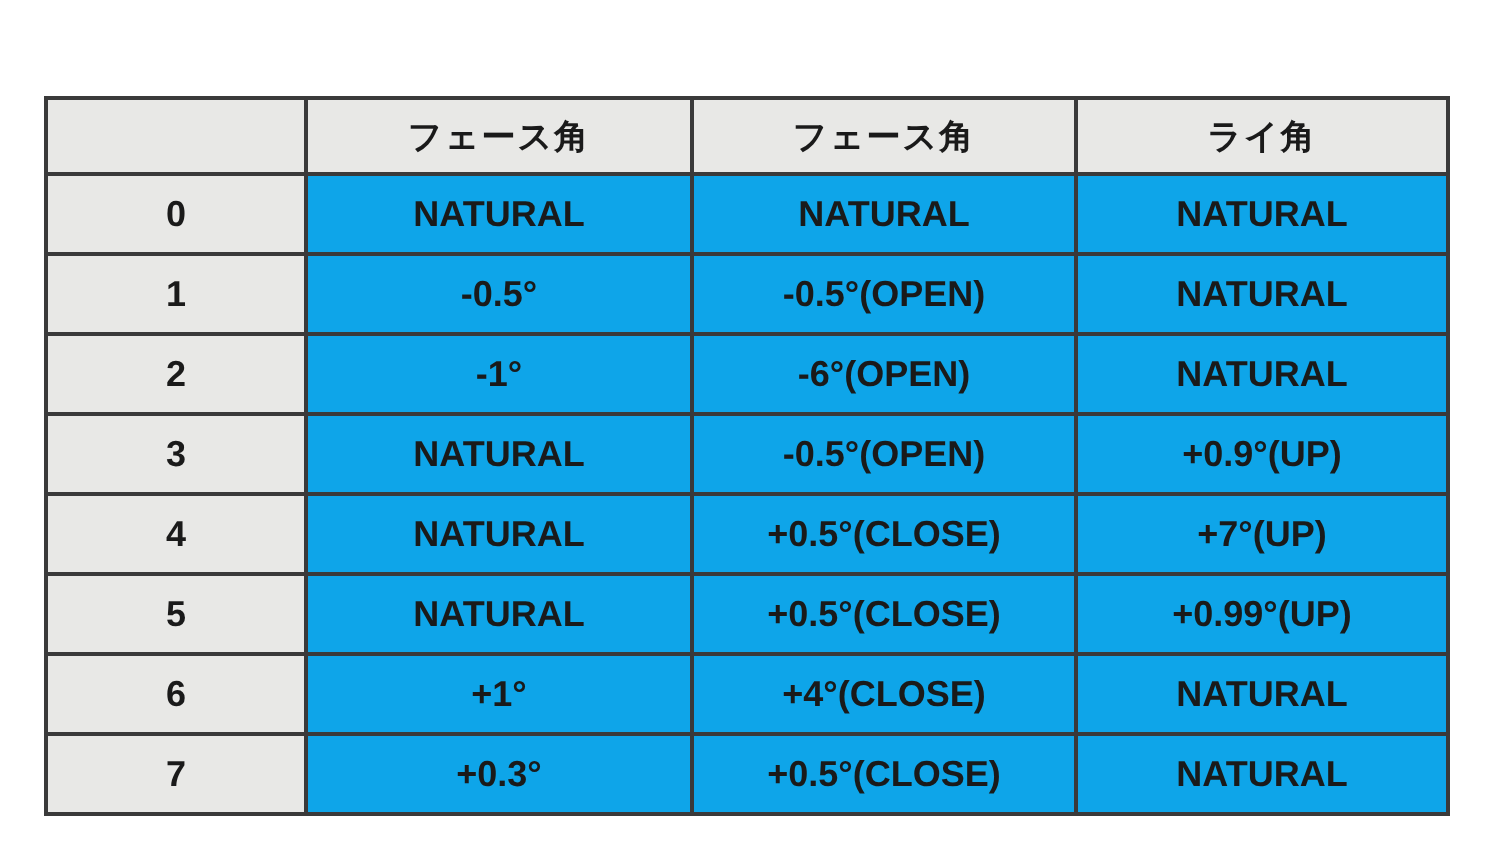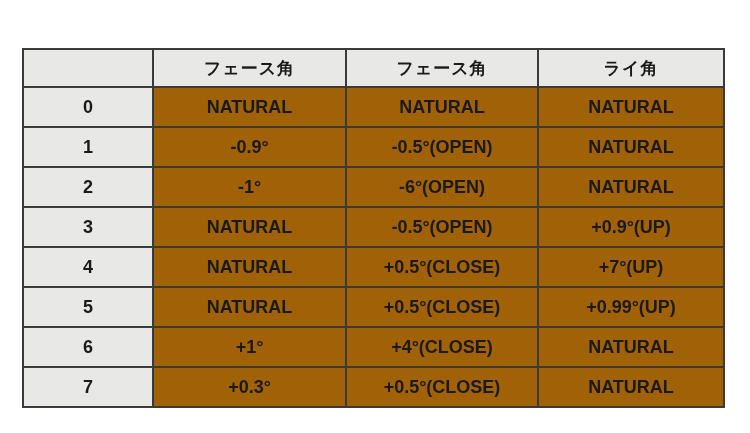--- a/index.html
+++ b/index.html
@@ -50,21 +50,21 @@
     overflow: hidden;
     white-space: nowrap;
   }
   .spec-table thead tr { height: 38px; }
   .spec-table tbody tr { height: 40px; }
   .spec-table th {
     background: #e8e8e6;
     font-size: 17px;
     letter-spacing: 1px;
   }
-  .spec-table td { font-size: 18px; background: #a16207; }
+  .spec-table td { font-size: 18px; background: #0ea5e9; }
   .spec-table td.row-label {
     background: #e8e8e6;
     font-size: 18px;
   }
 </style>
 </head>
 <body>
 
 <div class="page">
 
@@ -86,21 +86,21 @@
     </thead>
     <tbody>
       <tr>
         <td class="row-label">0</td>
         <td>NATURAL</td>
         <td>NATURAL</td>
         <td>NATURAL</td>
       </tr>
       <tr>
         <td class="row-label">1</td>
-        <td>-0.9°</td>
+        <td>-0.5°</td>
         <td>-0.5°(OPEN)</td>
         <td>NATURAL</td>
       </tr>
       <tr>
         <td class="row-label">2</td>
         <td>-1°</td>
         <td>-6°(OPEN)</td>
         <td>NATURAL</td>
       </tr>
       <tr>

